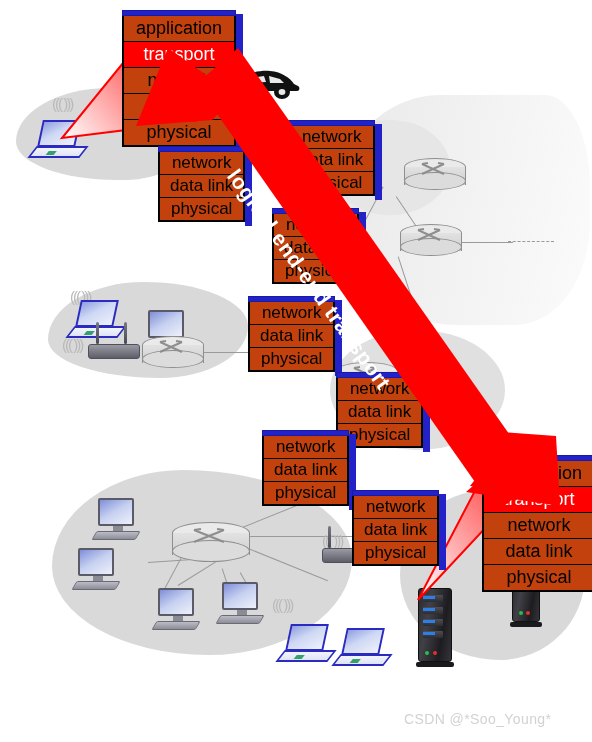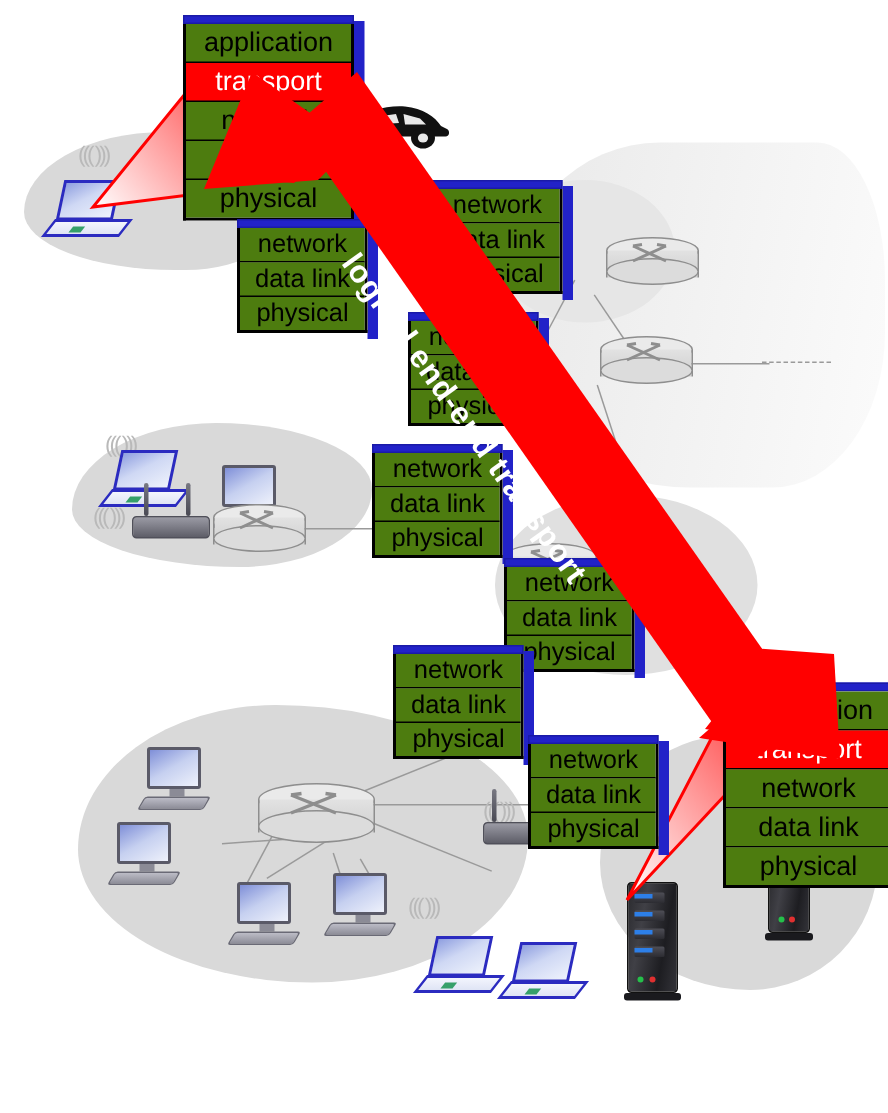--- a/index.html
+++ b/index.html
@@ -16,21 +16,21 @@
     height:6px;background:#2222c8;border:1px solid #1a1aa8;
     box-sizing:border-box;
   }
   .stack .shadow{
     position:absolute;right:-7px;top:4px;bottom:-4px;width:7px;
     background:#2222c8;
   }
   .stack .rows{position:relative;background:#ffffff;border:2px solid #000;border-top:none;box-sizing:border-box;}
   .stack .row{
     border-bottom:1.5px solid #000;
-    background:#4d7c0f;color:#000;
+    background:#c2410c;color:#000;
     text-align:center;
     white-space:nowrap;
     line-height:1;
     padding:2px 9px 3px 9px;
     box-sizing:border-box;
   }
   .stack .row:last-child{border-bottom:none;}
   .stack .row.hl{background:#ff0000;color:#ffffff;}
 
   .stack.big .row{font-size:18px;padding:3px 12px 4px 12px;}
@@ -526,14 +526,15 @@
 
         <polygon points="556,500 470,486 500,448 474,430 556,436" fill="#ff0000"></polygon>
         <polygon points="560,506 466,492 512,452 556,436" fill="#ff0000"></polygon>
 
         <polygon points="182,62 222,98 196,122 150,118" fill="#ff0000"></polygon>
       </g>
     </svg>
     <div class="arrowlabel" style="left:232px;top:160px;transform:rotate(54.5deg);transform-origin:0 50%;">logical end-end transport</div>
   </div>
 
+  <div id="watermark">CSDN @*Soo_Young*</div>
 
 </div>
 
 </body></html>

